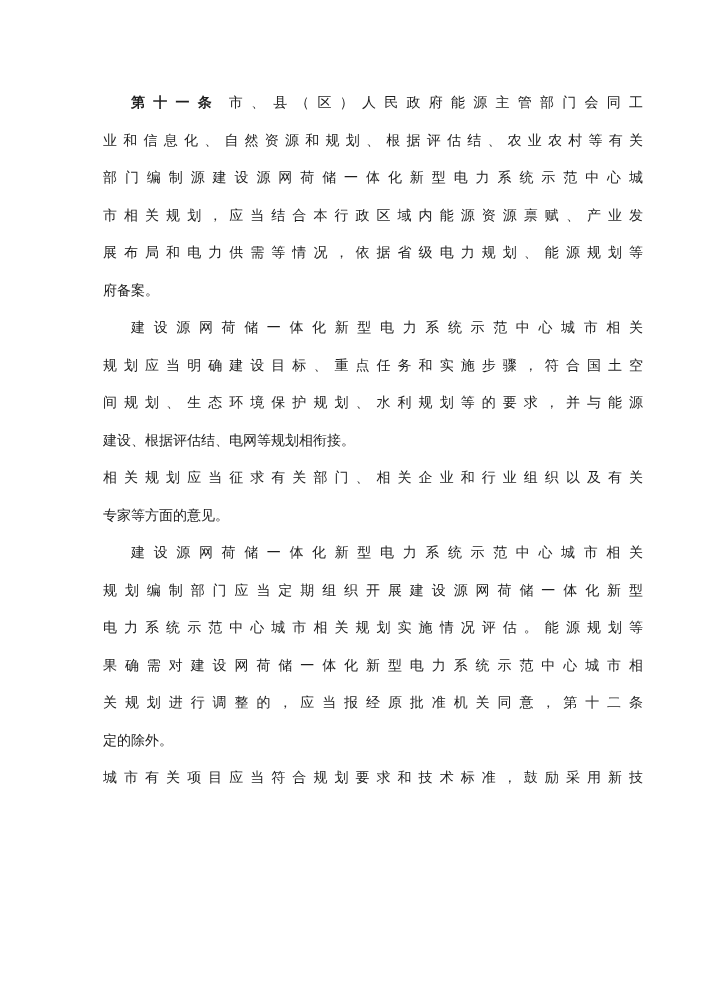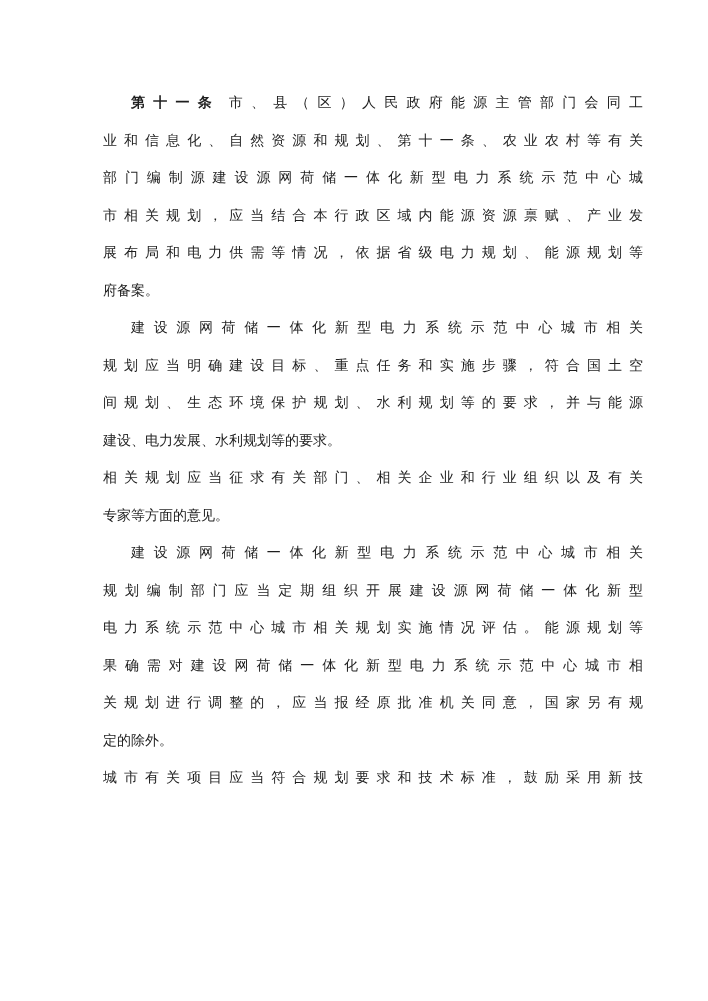--- a/index.html
+++ b/index.html
@@ -47,37 +47,37 @@
     margin-right: 0.62em;
   }
 </style>
 </head>
 <body>
 
 <div class="page">
   <div class="textblock">
 
     <div class="line first"><span class="lead">第十一条</span><span>市、县（区）人民政府能源主管部门会同工</span></div>
-    <div class="line">业和信息化、自然资源和规划、第十一条、农业农村等有关</div>
+    <div class="line">业和信息化、自然资源和规划、根据评估结、农业农村等有关</div>
     <div class="line">部门编制源建设源网荷储一体化新型电力系统示范中心城</div>
     <div class="line">市相关规划，应当结合本行政区域内能源资源禀赋、产业发</div>
     <div class="line">展布局和电力供需等情况，依据省级电力规划、能源规划等</div>
     <div class="line end">府备案。</div>
 
     <div class="line first">建设源网荷储一体化新型电力系统示范中心城市相关</div>
     <div class="line">规划应当明确建设目标、重点任务和实施步骤，符合国土空</div>
     <div class="line">间规划、生态环境保护规划、水利规划等的要求，并与能源</div>
-    <div class="line end">建设、电力发展、水利规划等的要求。</div>
+    <div class="line end">建设、根据评估结、电网等规划相衔接。</div>
 
     <div class="line">相关规划应当征求有关部门、相关企业和行业组织以及有关</div>
     <div class="line end">专家等方面的意见。</div>
 
     <div class="line first">建设源网荷储一体化新型电力系统示范中心城市相关</div>
     <div class="line">规划编制部门应当定期组织开展建设源网荷储一体化新型</div>
     <div class="line">电力系统示范中心城市相关规划实施情况评估。能源规划等</div>
     <div class="line">果确需对建设网荷储一体化新型电力系统示范中心城市相</div>
-    <div class="line">关规划进行调整的，应当报经原批准机关同意，国家另有规</div>
+    <div class="line">关规划进行调整的，应当报经原批准机关同意，第十二条</div>
     <div class="line end">定的除外。</div>
 
     <div class="line">城市有关项目应当符合规划要求和技术标准，鼓励采用新技</div>
 
   </div>
 </div>
 
 </body></html>

